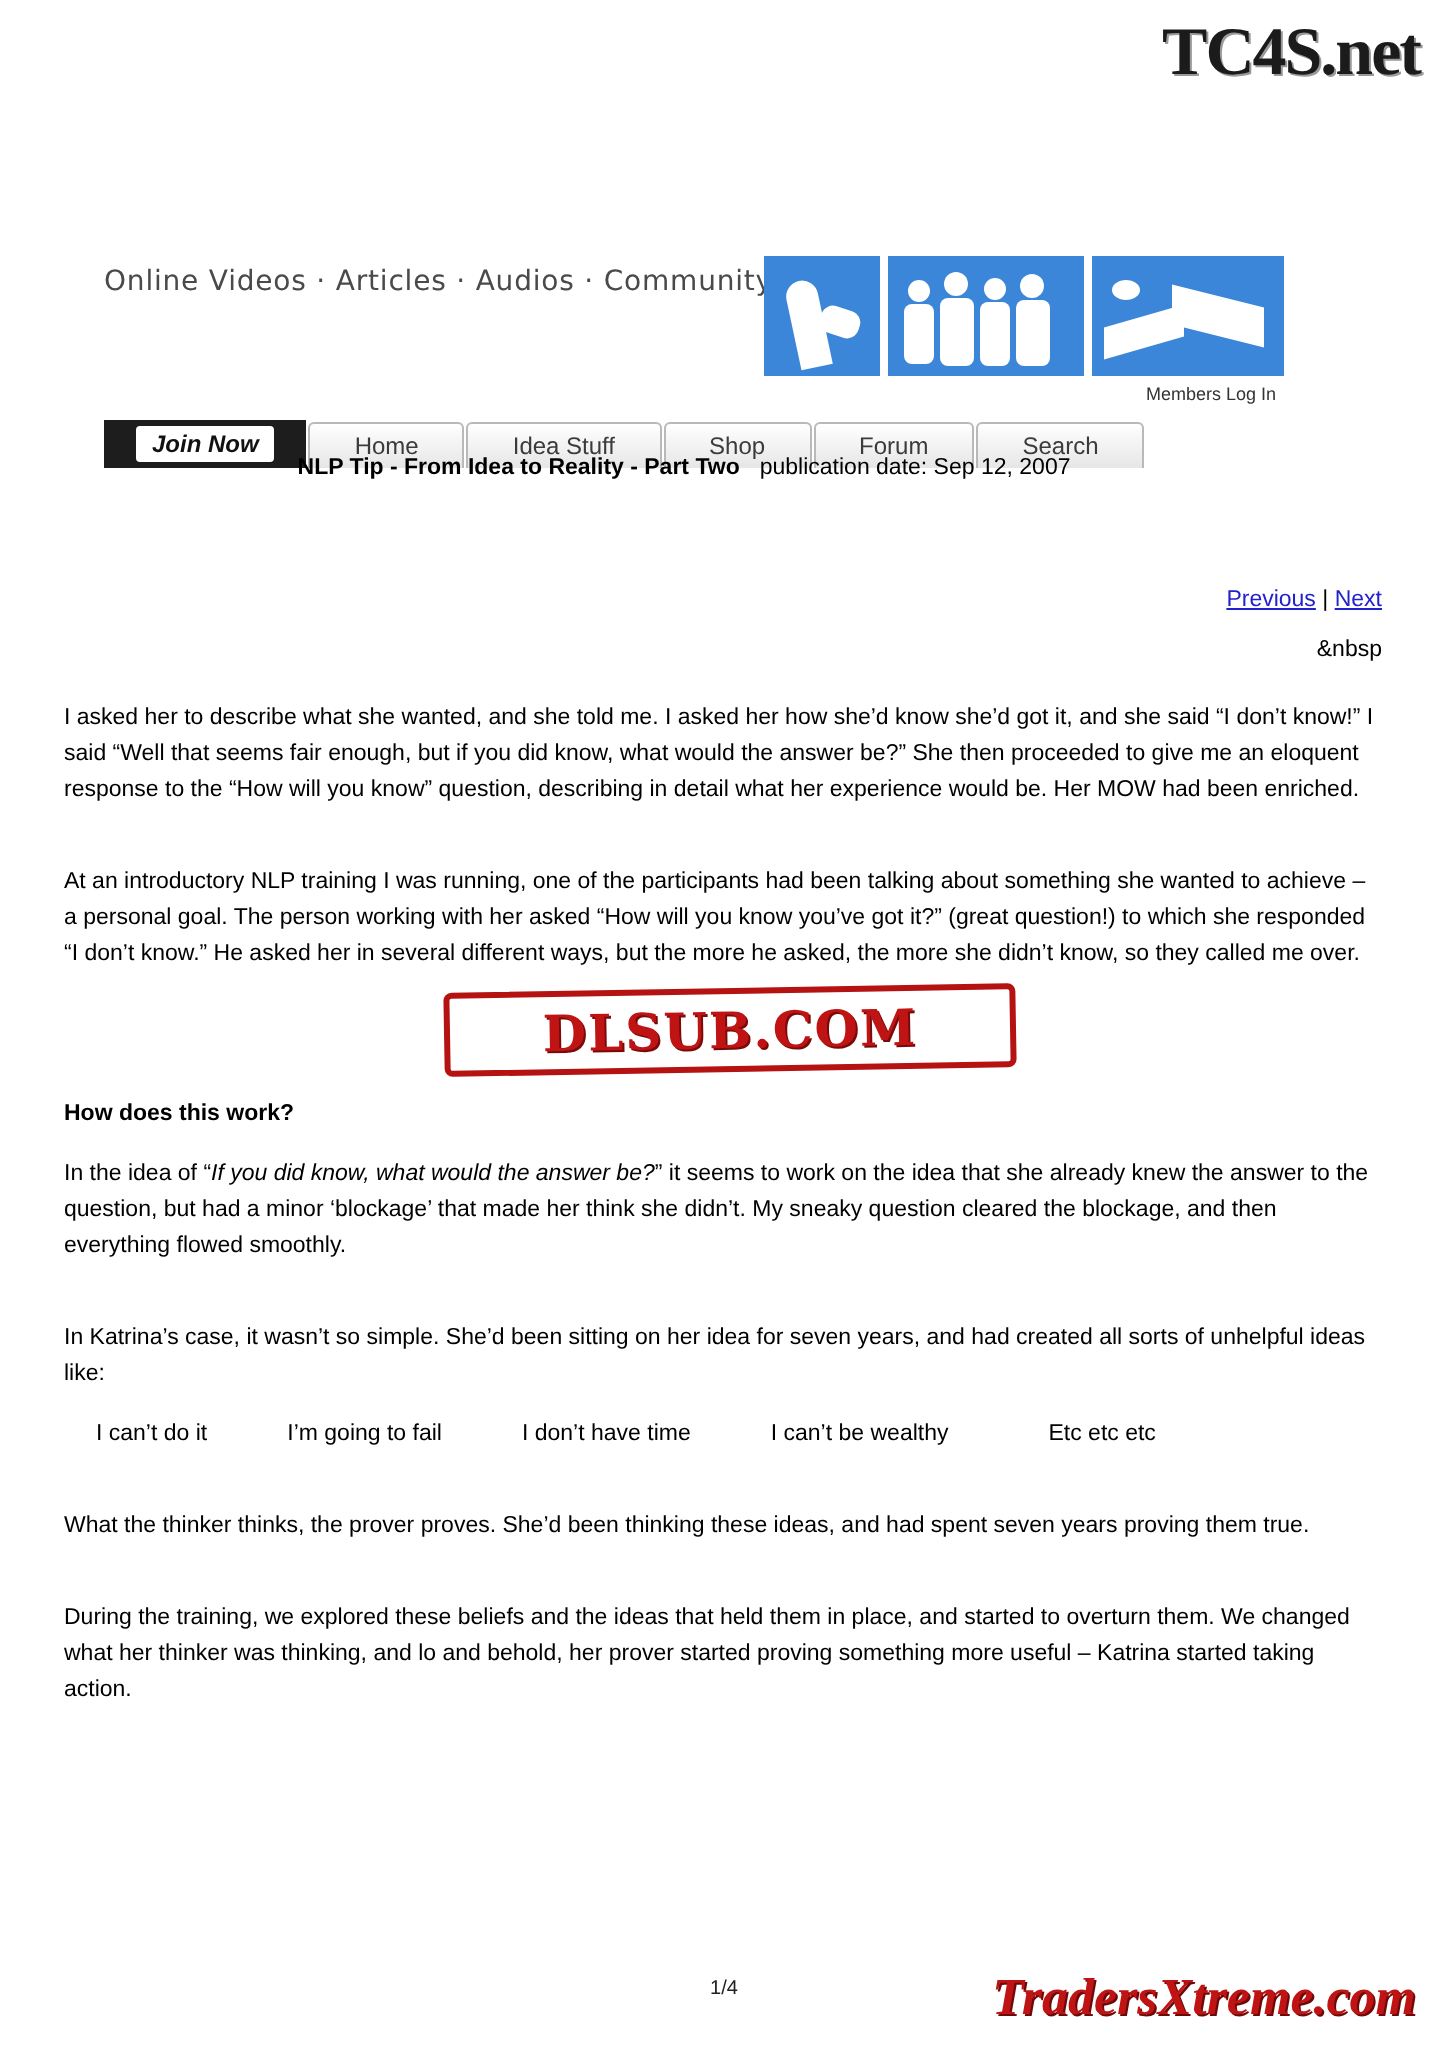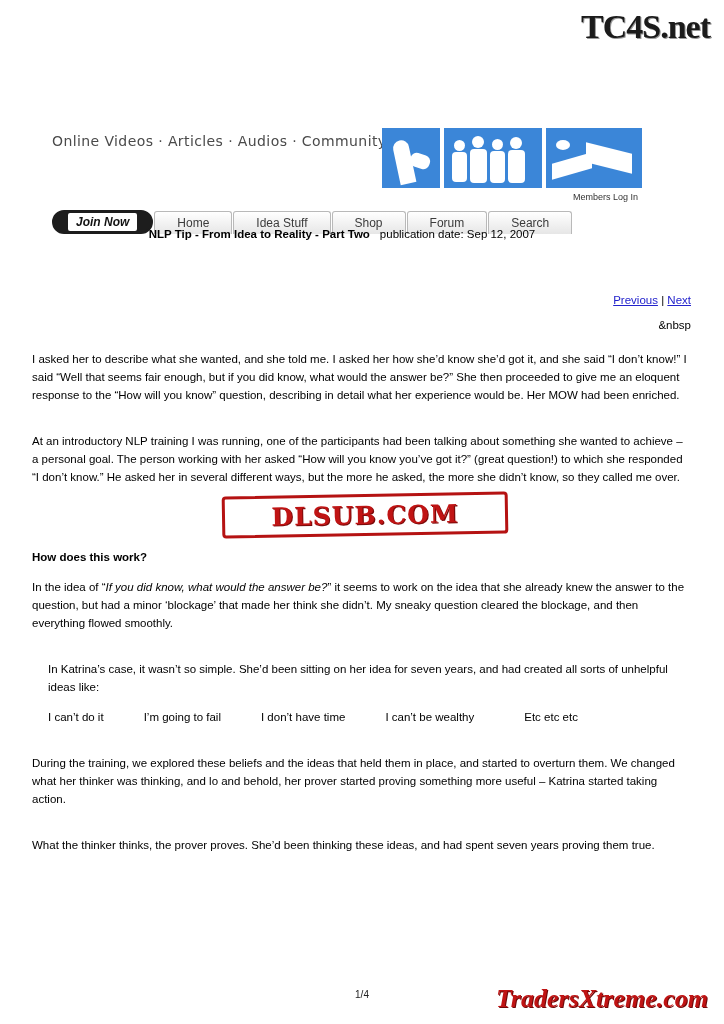--- a/index.html
+++ b/index.html
@@ -144,21 +144,21 @@
     border-radius: 3px 3px 0 0;
     text-align: center;
     white-space: nowrap;
   }
   .tab.join-now {
     background: #1d1d1d;
     color: #ffffff;
     font-weight: bold;
     font-style: italic;
     border: 2px solid #1d1d1d;
-    border-radius: 12px;
+    border-radius: 0;
     padding: 0 14px;
     height: 20px;
     line-height: 20px;
   }
   .tab.join-now span {
     background: #ffffff;
     color: #111111;
     display: inline-block;
     padding: 0 8px;
     border-radius: 2px;
@@ -211,21 +211,20 @@
     width: 659px;
     font-size: 11.5px;
     line-height: 18px;
     color: #000000;
   }
   .content p {
     margin: 0 0 28px 0;
   }
   .content p.tight {
     margin-bottom: 12px;
-    margin-left: 16px;
   }
   .content h3 {
     font-size: 11.5px;
     font-weight: bold;
     margin: 0 0 12px 0;
   }
   .spacer-lg { height: 34px; }
   .beliefs {
     margin: 0 0 28px 0;
     padding-left: 16px;
@@ -342,20 +341,20 @@
   <h3>How does this work?</h3>
   <p><span> In the idea of “</span><em>If you did know, what would the answer be?</em><span>” it seems to work on the idea that she already knew the answer to the question, but had a minor ‘blockage’ that made her think she didn’t. My sneaky question cleared the blockage, and then everything flowed smoothly.</span></p>
   <p class="tight">In Katrina’s case, it wasn’t so simple. She’d been sitting on her idea for seven years, and had created all sorts of unhelpful ideas like:</p>
   <div class="beliefs">
     <span>I can’t do it</span>
     <span>I’m going to fail</span>
     <span>I don’t have time</span>
     <span>I can’t be wealthy</span>
     <span>Etc etc etc</span>
   </div>
+  <p>What the thinker thinks, the prover proves. She’d been thinking these ideas, and had spent seven years proving them true.</p>
   <p>During the training, we explored these beliefs and the ideas that held them in place, and started to overturn them. We changed what her thinker was thinking, and lo and behold, her prover started proving something more useful – Katrina started taking action.</p>
-  <p>What the thinker thinks, the prover proves. She’d been thinking these ideas, and had spent seven years proving them true.</p>
 </div>
 
 <div class="dlsub">DLSUB.COM</div>
 
 <div class="page-number">1/4</div>
 <div class="tx-watermark">TradersXtreme.com</div>
 
 </body></html>

